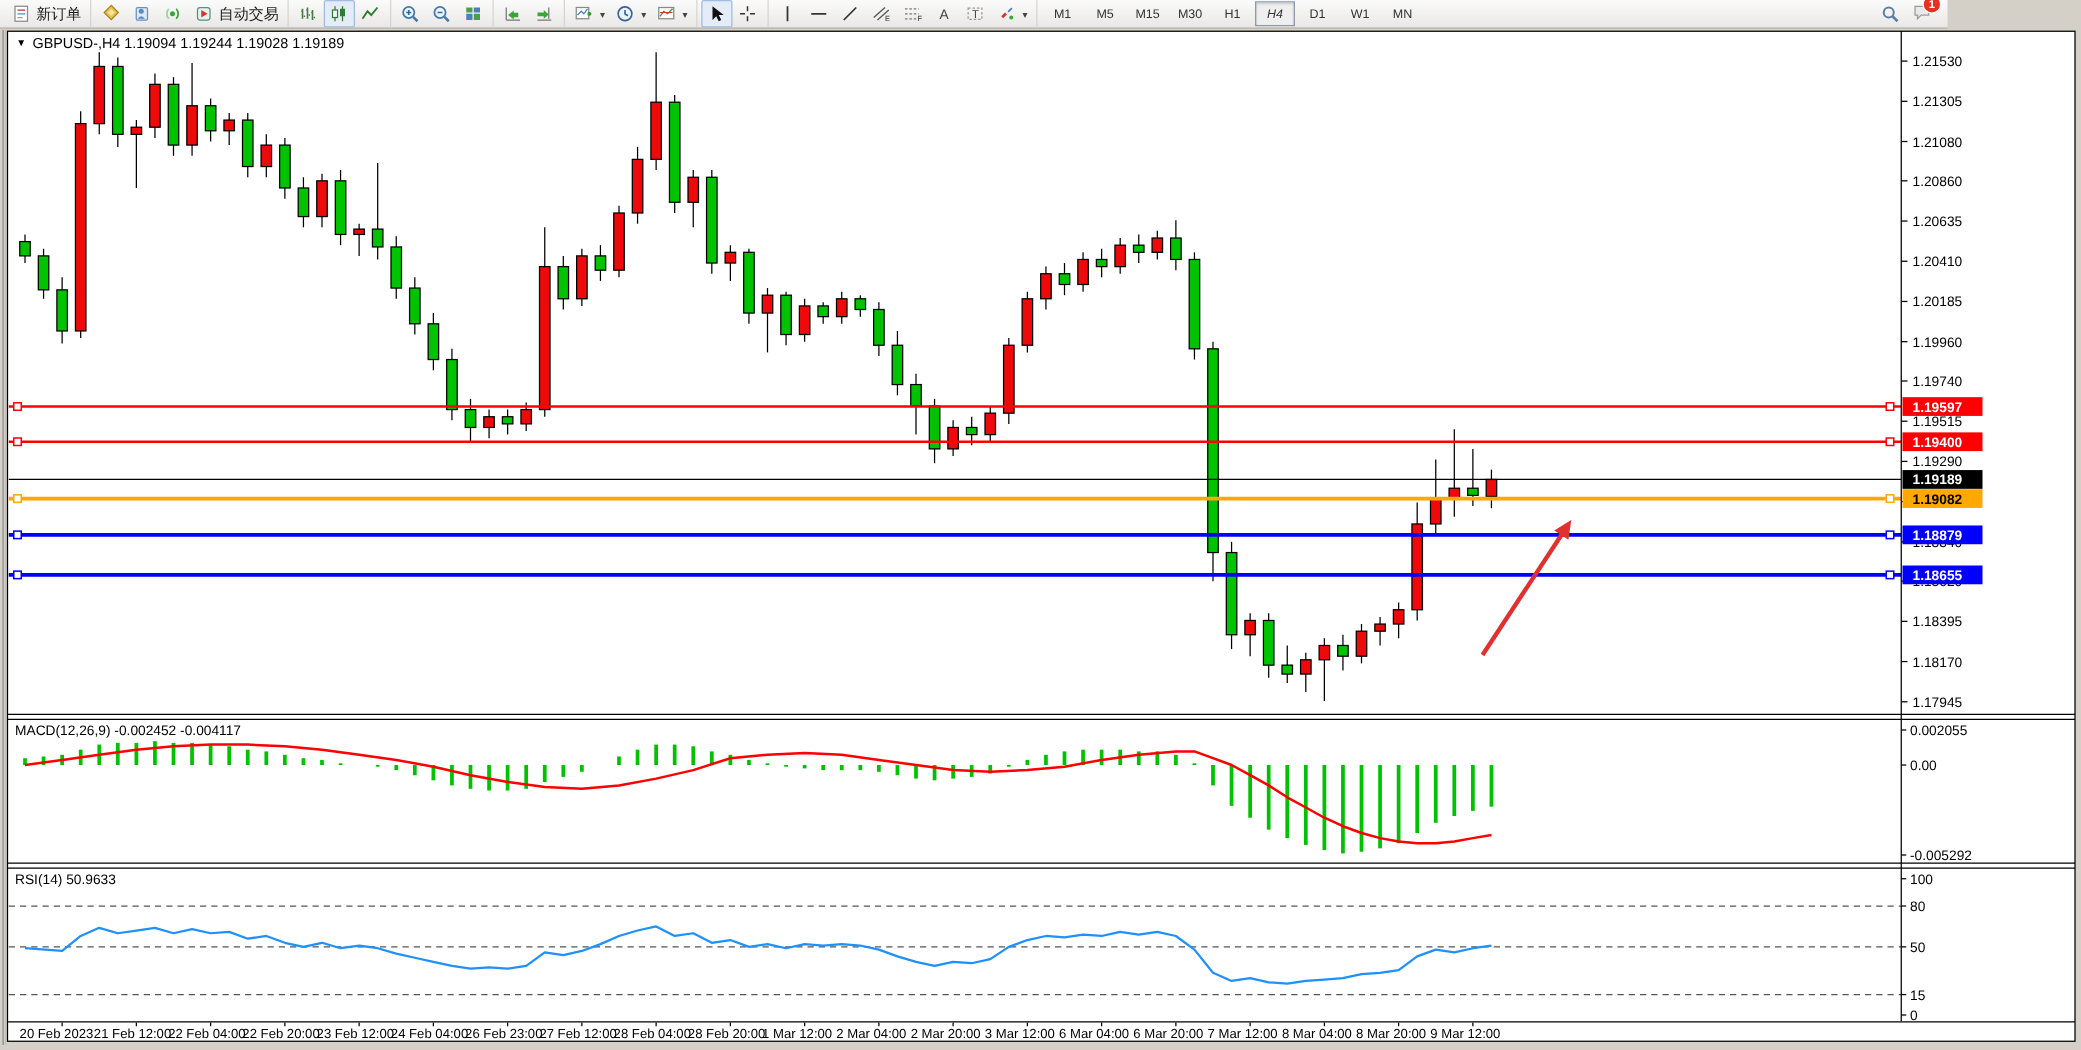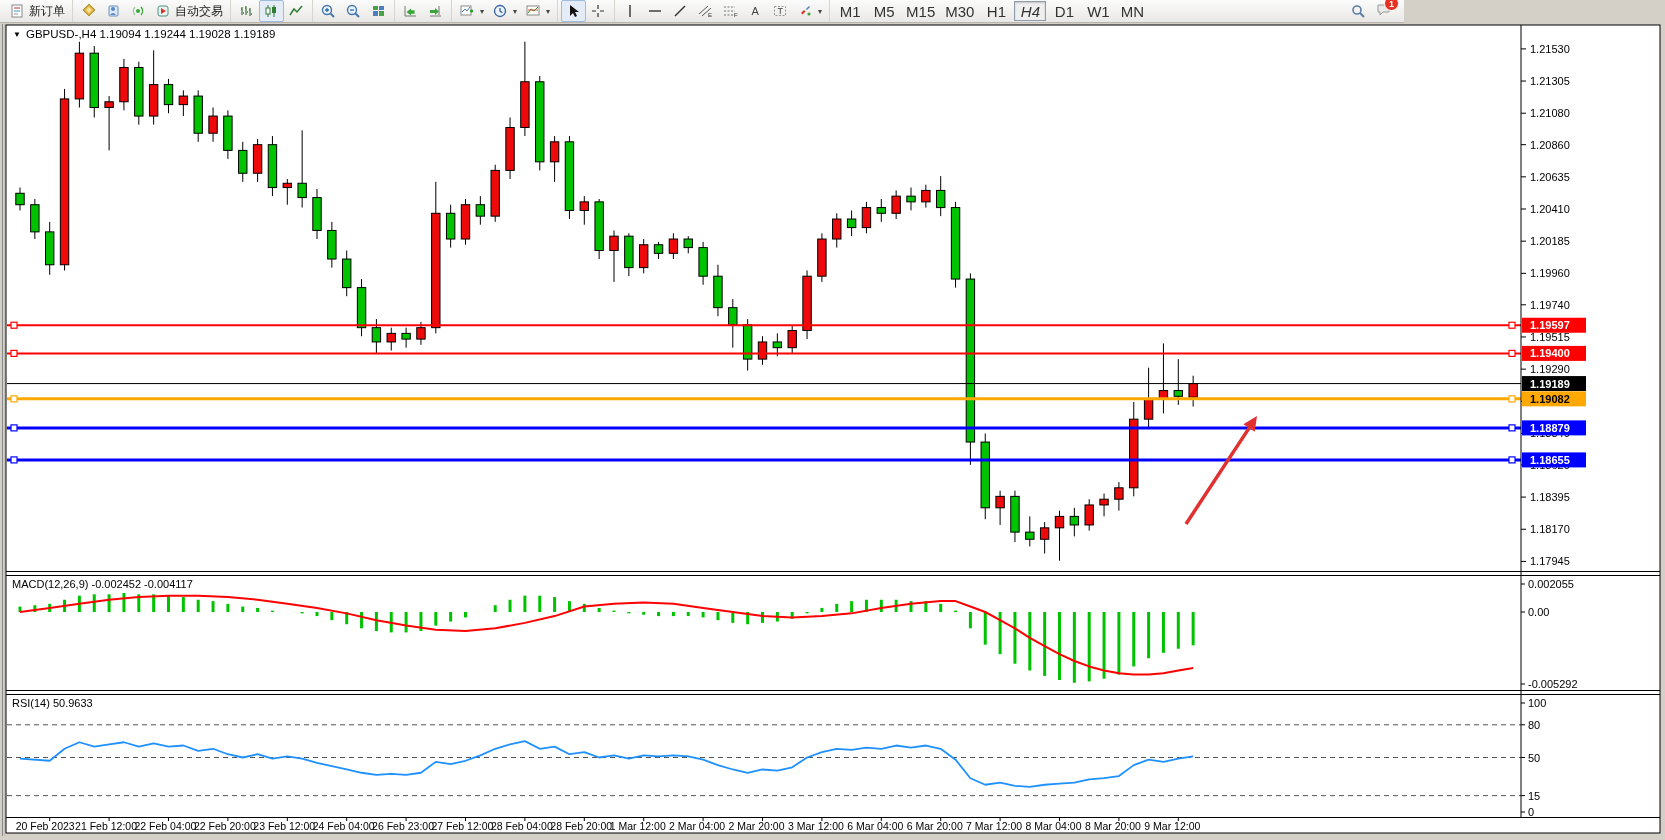--- a/index.html
+++ b/index.html
@@ -1,29 +1,29 @@
 <!DOCTYPE html>
 <html><head>
 <meta charset="utf-8">
 <style>
   html,body{margin:0;padding:0;}
   body{width:1665px;height:840px;overflow:hidden;position:relative;background:#d4d0c8;
        font-family:"Liberation Sans",sans-serif;}
   
-  .toolbar{position:absolute;left:0;top:0;width:1404px;height:23px;
+  .toolbar{position:absolute;left:0;top:0;width:1558px;height:23px;
     background:linear-gradient(#fbfbfb,#e9e8e6);border-bottom:1px solid #b9b5ae;
     display:flex;align-items:center;padding:0 2px;box-sizing:border-box;z-index:5;}
   .tb-group{display:flex;align-items:center;height:22px;padding:0 3px;border-left:1px solid #d7d4cf;}
   .tb-group.first{border-left:none;}
   .tb-btn{display:inline-flex;align-items:center;gap:3px;height:20px;padding:0 3px;
     border:1px solid transparent;border-radius:2px;font-size:12px;color:#1a1a1a;cursor:default;}
   .tb-btn.active{background:#e3ecf7;border:1px solid #9ebbe0;}
   .tb-btn .caret{font-size:8px;color:#444;margin-left:1px;}
   .tf-btn{height:18px;min-width:24px;display:inline-flex;align-items:center;justify-content:center;
-    font-size:15px;color:#333;border:1px solid transparent;padding:0 3px;margin:0 1px;}
+    font-size:10px;color:#333;border:1px solid transparent;padding:0 3px;margin:0 1px;}
   .tf-btn.active{background:#efefef;border:1px solid #8e9bab;box-shadow:inset 0 1px 2px rgba(0,0,0,.18);font-style:italic;}
   .tb-right{margin-left:auto;display:flex;align-items:center;gap:8px;padding-right:10px;}
   .chat-wrap{position:relative;}
   .badge{position:absolute;top:-5px;right:-7px;background:#e53022;color:#fff;border-radius:50%;
     width:13px;height:13px;font-size:9px;display:flex;align-items:center;justify-content:center;
     border:1px solid #fff;font-weight:bold;}
   .icon16{width:17px;height:16px;display:inline-block;}
   
   #chart-svg{position:absolute;left:0;top:0;z-index:1;}
   text{font-family:"Liberation Sans",sans-serif;}

